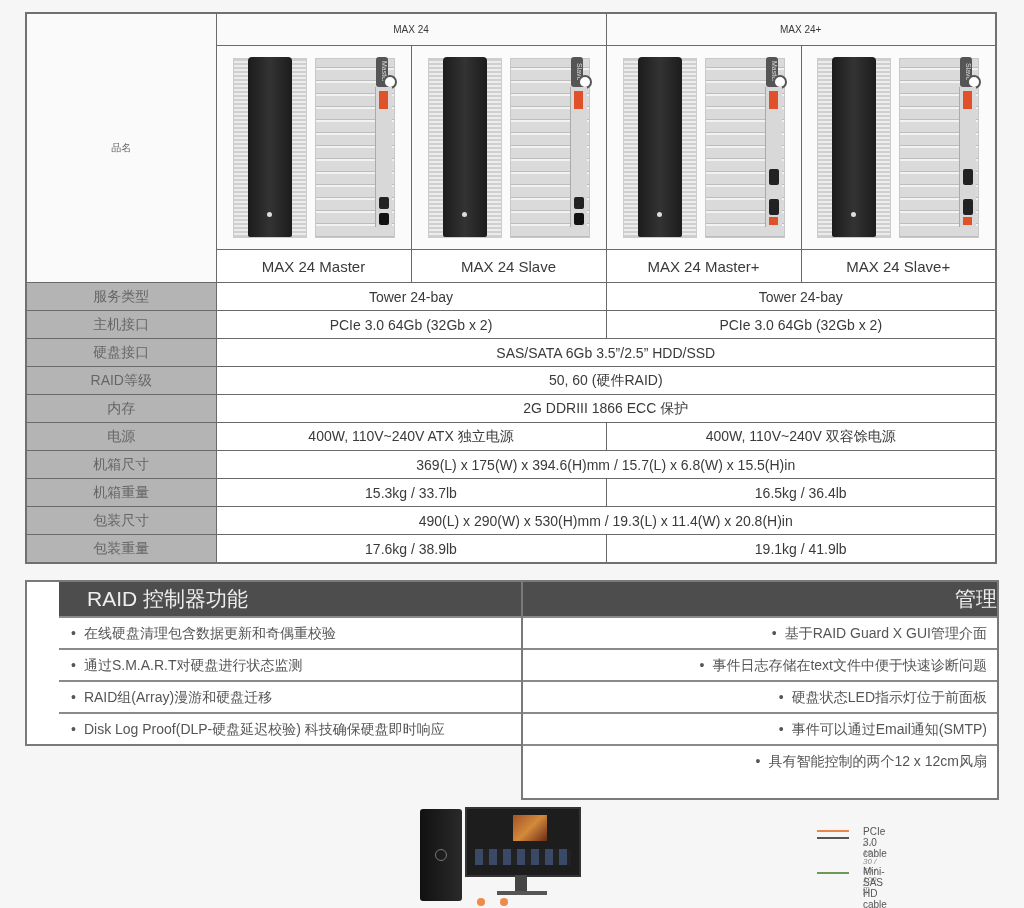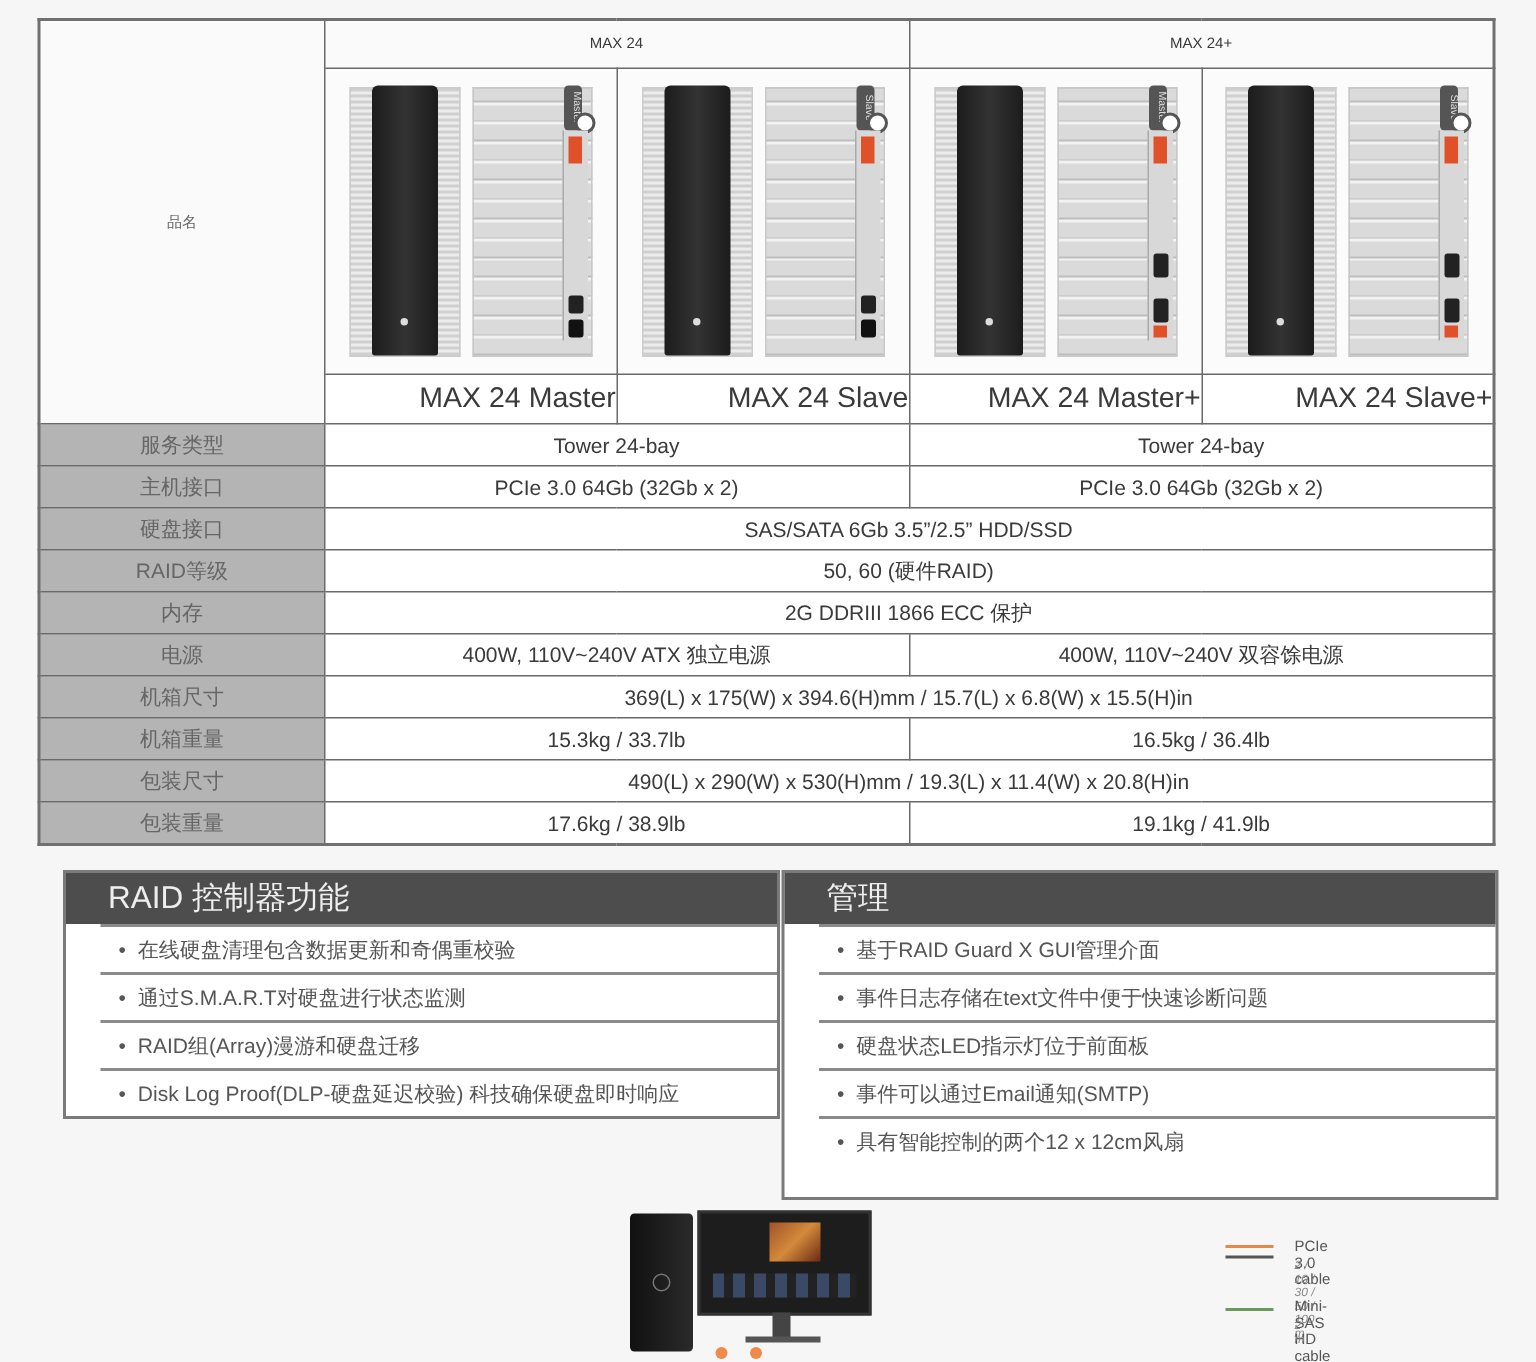--- a/index.html
+++ b/index.html
@@ -19,21 +19,21 @@
   .spec td {
     border:1px solid #6a6a6a;
     text-align:center; font-size:14px; color:#3a3a3a;
     padding:0; height:27px; background:#fff;
   }
   .spec td.lbl {
     background:#b4b4b4; color:#666; font-size:14px; width:190px;
   }
   .spec tr.grp td { height:31px; font-size:10px; background:#fafafa; }
   .spec tr.imgs td { height:203px; background:#fbfbfb; }
-  .spec tr.names td { height:32px; font-size:19px;text-align:right; }
+  .spec tr.names td { height:32px; font-size:15px; }
   .prod {
     display:flex; justify-content:center; align-items:center; gap:8px; height:100%;
   }
   .tower {
     width:72px; height:178px; background:#e4e4e4; position:relative;
     border:1px solid #ccc;
     background-image:repeating-linear-gradient(0deg,#cfcfcf 0 2px,#ececec 2px 4px);
   }
   .tower .front {
     position:absolute; left:14px; top:-2px; width:44px; height:180px;
@@ -63,25 +63,25 @@
   }
 
   .box {
     position:absolute; top:580px; background:#fff; border:2px solid #7a7a7a;
   }
   .box .hd {
     background:#4d4d4d; color:#eee; font-size:21px; height:34px; line-height:34px; padding-left:28px;
   }
   .box .it {
     border-top:2px solid #8a8a8a; font-size:14px; color:#555;
-    padding:4px 10px 4px 12px; line-height:22px; min-height:21px;margin-left:23px;
+    padding:4px 10px 4px 12px; line-height:22px; min-height:21px;
   }
   .box .it .b { margin-right:8px; }
-  .box-raid { left:42px; width:474px; }
-  .box-mgmt { left:521px; width:474px; }
+  .box-raid { left:25px; width:474px;padding-left:32px; }
+  .box-mgmt { left:521px; width:474px;text-align:right; }
 
   .pc {
     position:absolute; left:415px; top:803px; width:170px; height:100px;
   }
   .pc .tw { position:absolute; left:5px; top:6px; width:42px; height:92px; background:linear-gradient(90deg,#111,#2a2a2a); border-radius:3px; }
   .pc .tw::after { content:""; position:absolute; left:15px; top:40px; width:10px; height:10px; border-radius:50%; border:1px solid #777; }
   .pc .mon { position:absolute; left:50px; top:4px; width:112px; height:66px; background:#1d1d1d; border:2px solid #333; }
   .pc .mon .scr1 { position:absolute; left:46px; top:6px; width:34px; height:26px; background:linear-gradient(135deg,#a0532a,#d48a3a,#6a2a14); }
   .pc .mon .scr2 { position:absolute; left:8px; top:40px; width:96px; height:16px; background:repeating-linear-gradient(90deg,#3a4a66 0 8px,#222 8px 14px); }
   .pc .stand { position:absolute; left:100px; top:72px; width:12px; height:18px; background:#444; }

